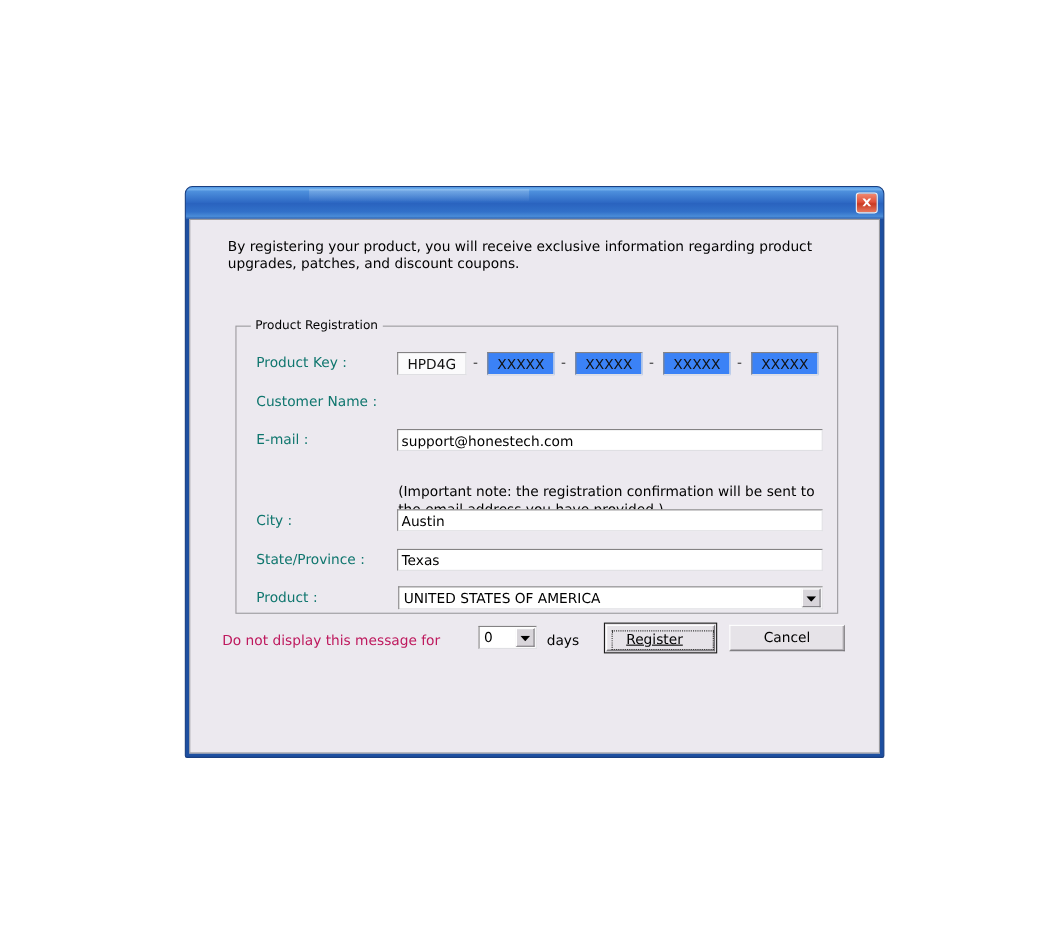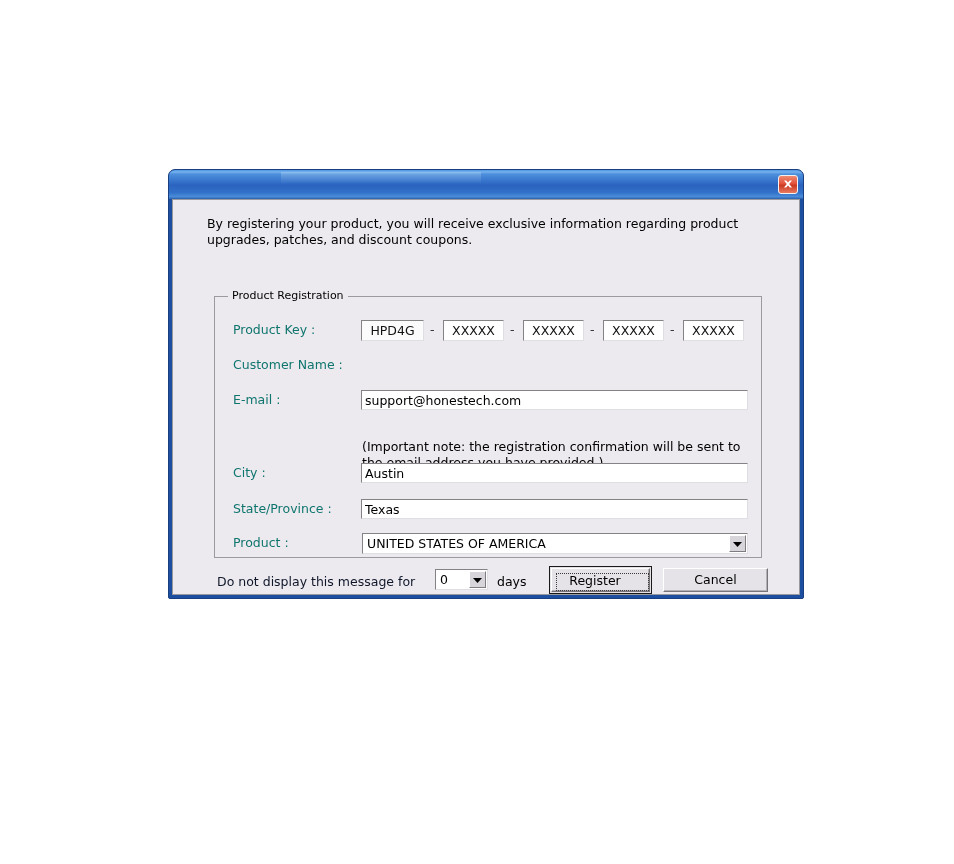--- a/index.html
+++ b/index.html
@@ -16,21 +16,21 @@
     color: #000000;
     position: relative;
   }
 
   
   #dialog {
     position: absolute;
     left: 168px;
     top: 169px;
     width: 636px;
-    height: 430px;
+    height: 520px;
     box-sizing: border-box;
     background: #1d4fa0;
     border: 1px solid #1a3f80;
     border-radius: 7px 7px 2px 2px;
     box-shadow: 0 0 0 0 rgba(0,0,0,0);
   }
 
   
   #titlebar {
     position: absolute;
@@ -164,21 +164,21 @@
   
   .key-seg {
     position: absolute;
     top: 0;
     height: 21px;
     line-height: 19px;
     text-align: center;
     font-size: 12.5px;
     font-family: "DejaVu Sans", sans-serif;
     color: #111;
-    background: #ffffff;
+    background: #3b82f6;
   }
   .key-seg.first { background: #fbfbfc; text-align: center; }
   .key-dash {
     position: absolute;
     top: 2px;
     font-size: 12.5px;
     color: #333;
   }
 
   
@@ -223,24 +223,24 @@
     border-right: 1px solid #7e7c80;
     border-bottom: 1px solid #7e7c80;
     cursor: pointer;
   }
   .combo-arrow-btn svg { display: block; margin: 6px auto 0 auto; }
 
   
   #bottombar { position: absolute; left: 0; top: 364px; width: 100%; height: 32px; }
   #donotdisplay-label {
     position: absolute;
-    left: 44px;
+    left: 29px;
     top: 10px;
     font-size: 12.5px;
-    color: #0f172a;
+    color: #be185d;
     white-space: nowrap;
   }
   #days-combo {
     position: absolute;
     left: 262px;
     top: 5px;
     width: 53px;
     height: 21px;
     background: #ffffff;
   }
@@ -305,20 +305,21 @@
     box-sizing: border-box;
     border: 1px dotted #3a3a3a;
     pointer-events: none;
   }
   #register-label {
     position: absolute;
     left: 0; right: 11px; top: 4px;
     text-align: center;
     font-size: 12.5px;
     line-height: 16px;
+    text-decoration: underline;
   }
   #cancel-button {
     left: 490px;
     top: 4px;
     width: 105px;
     height: 24px;
     line-height: 22px;
   }
 </style>
 </head>

